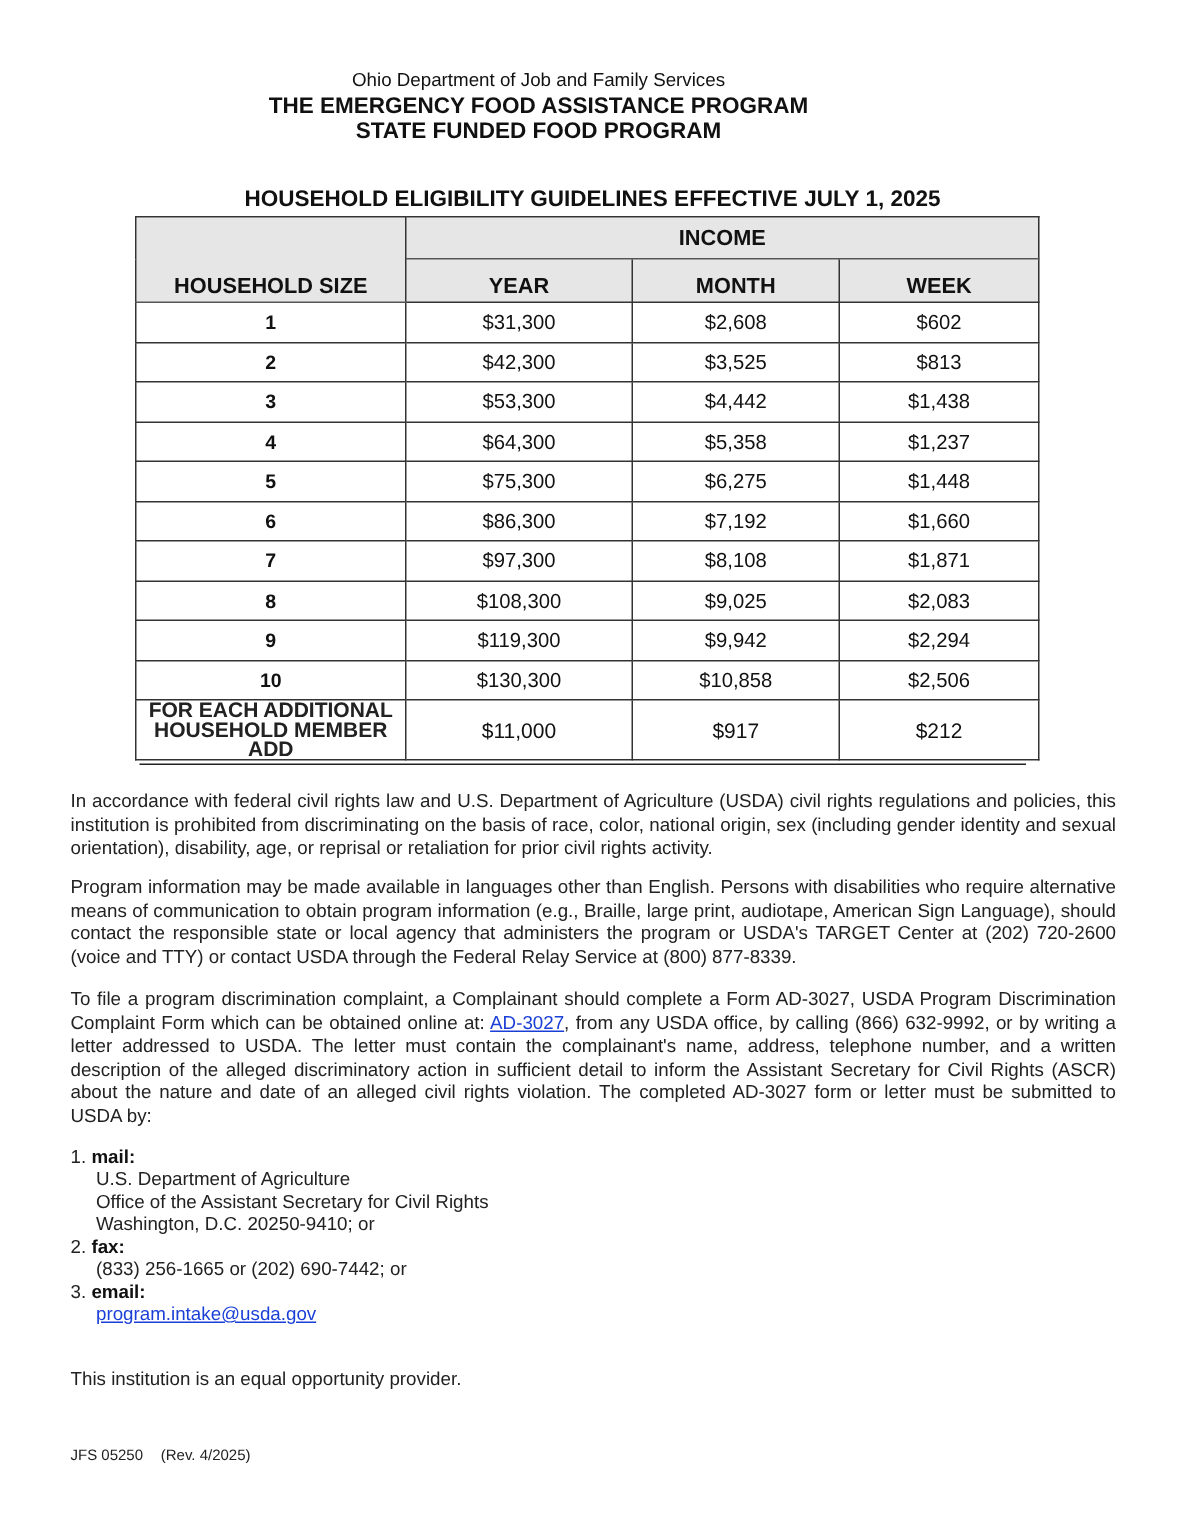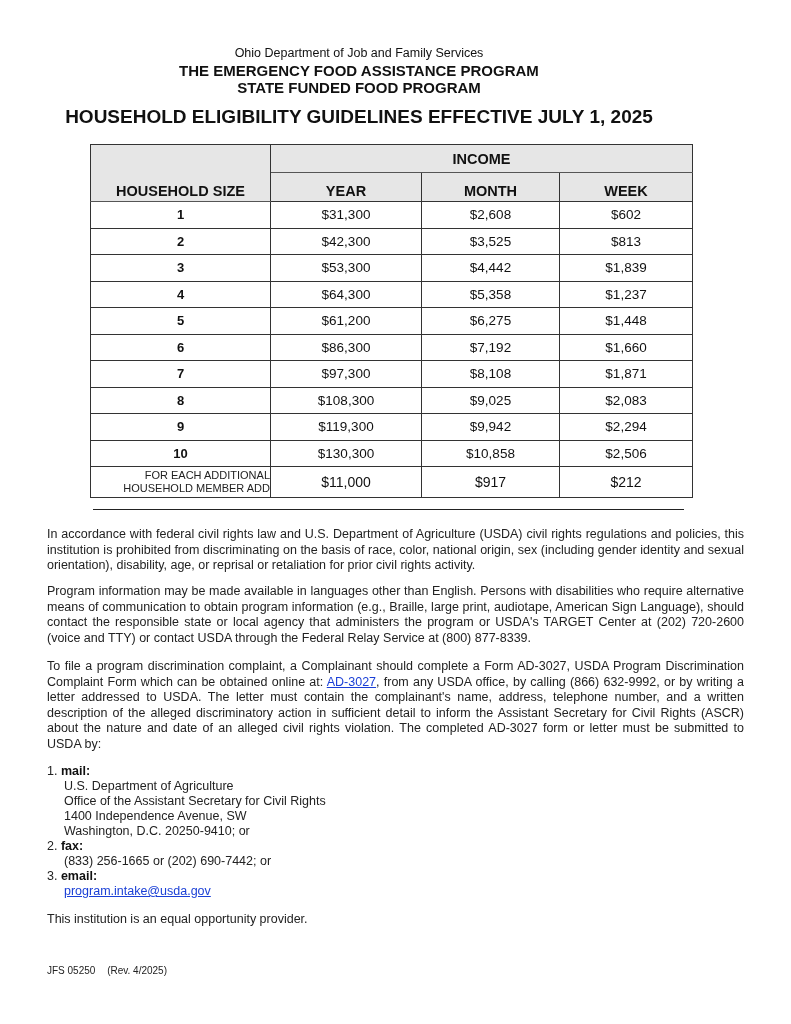--- a/index.html
+++ b/index.html
@@ -1,33 +1,33 @@
 <!DOCTYPE html>
 <html><head>
 <meta charset="utf-8">
 <style>
   html, body { margin:0; padding:0; background:#ffffff; }
   body { width:791px; height:1024px; position:relative; overflow:hidden; font-family:"Liberation Sans", sans-serif; color:#111; }
   .hdr { position:absolute; left:0; width:718px; text-align:center; }
   #agency { top:46px; font-size:12.5px; }
   #prog1 { top:62px; font-size:15px; font-weight:bold; }
   #prog2 { top:79px; font-size:15px; font-weight:bold; }
-  #guide { top:106px; font-size:19px; font-weight:bold; }
+  #guide { top:124px; font-size:15px; font-weight:bold;padding-left:36px; }
 
   table.elig { position:absolute; left:90px; top:144px; width:602px; border-collapse:collapse; table-layout:fixed; }
   table.elig td, table.elig th { border:1px solid #333; text-align:center; padding:0; font-size:13.5px; }
   table.elig th { background:#e6e6e6; font-weight:bold; font-size:14.5px; }
   table.elig .inc th { border-bottom:1px solid #555; }
   tr.inc th { height:27px;margin-left:24px; }
   tr.cols th { height:26px; vertical-align:bottom; padding-bottom:2px;text-align:center; }
   table.elig th.hs { vertical-align:bottom; padding-bottom:2px; }
   tr.row td { height:25.5px; }
   tr.row td.size { font-weight:bold; font-size:13px; }
   tr.addl td { height:30px; }
-  tr.addl td.size { font-size:11px; font-weight:normal; line-height:13px; color:#222;text-align:right; }
+  tr.addl td.size { font-size:14px; font-weight:bold; line-height:13px; color:#222; }
   tr.addl td.val { font-size:14px;text-align:center; }
 
   .sep { position:absolute; left:93px; top:509px; width:591px; height:0; border-top:1.5px solid #222; }
 
   .para { position:absolute; left:47px; width:697px; font-size:12.5px; line-height:15.5px; text-align:justify; color:#222; }
   #p1 { top:527px; }
   #p2 { top:584px; }
   #p3 { top:659px; }
   a.lnk { color:#1a3fd6; text-decoration:underline; }
 
@@ -74,31 +74,31 @@
     <tr class="row">
         <td class="size">2</td>
         <td>$42,300</td>
         <td>$3,525</td>
         <td>$813</td>
       </tr>
     <tr class="row">
         <td class="size">3</td>
         <td>$53,300</td>
         <td>$4,442</td>
-        <td>$1,839</td>
+        <td>$1,438</td>
       </tr>
     <tr class="row">
         <td class="size">4</td>
         <td>$64,300</td>
         <td>$5,358</td>
         <td>$1,237</td>
       </tr>
     <tr class="row">
         <td class="size">5</td>
-        <td>$61,200</td>
+        <td>$75,300</td>
         <td>$6,275</td>
         <td>$1,448</td>
       </tr>
     <tr class="row">
         <td class="size">6</td>
         <td>$86,300</td>
         <td>$7,192</td>
         <td>$1,660</td>
       </tr>
     <tr class="row">
@@ -140,21 +140,20 @@
 <div class="sep"></div>
 
 <div class="para" id="p1">In accordance with federal civil rights law and U.S. Department of Agriculture (USDA) civil rights regulations and policies, this institution is prohibited from discriminating on the basis of race, color, national origin, sex (including gender identity and sexual orientation), disability, age, or reprisal or retaliation for prior civil rights activity.</div>
 <div class="para" id="p2">Program information may be made available in languages other than English. Persons with disabilities who require alternative means of communication to obtain program information (e.g., Braille, large print, audiotape, American Sign Language), should contact the responsible state or local agency that administers the program or USDA's TARGET Center at (202) 720-2600 (voice and TTY) or contact USDA through the Federal Relay Service at (800) 877-8339.</div>
 <div class="para" id="p3"><span>To file a program discrimination complaint, a Complainant should complete a Form AD-3027, USDA Program Discrimination Complaint Form which can be obtained online at: </span><a class="lnk" href="#">AD-3027</a><span>, from any USDA office, by calling (866) 632-9992, or by writing a letter addressed to USDA. The letter must contain the complainant's name, address, telephone number, and a written description of the alleged discriminatory action in sufficient detail to inform the Assistant Secretary for Civil Rights (ASCR) about the nature and date of an alleged civil rights violation. The completed AD-3027 form or letter must be submitted to USDA by:</span></div>
 
 <div class="list">
   <div class="item"><span>1.</span> <b>mail:</b></div>
   <div class="ind">U.S. Department of Agriculture</div>
   <div class="ind">Office of the Assistant Secretary for Civil Rights</div>
-  <div class="ind">1400 Independence Avenue, SW</div>
   <div class="ind">Washington, D.C. 20250-9410; or</div>
   <div class="item"><span>2.</span> <b>fax:</b></div>
   <div class="ind">(833) 256-1665 or (202) 690-7442; or</div>
   <div class="item"><span>3.</span> <b>email:</b></div>
   <div class="ind"><a class="lnk" href="#">program.intake@usda.gov</a></div>
 </div>
 
 <div id="equal">This institution is an equal opportunity provider.</div>
 
 <div id="formno"><span>JFS 05250</span> <span>(Rev. 4/2025)</span></div>

